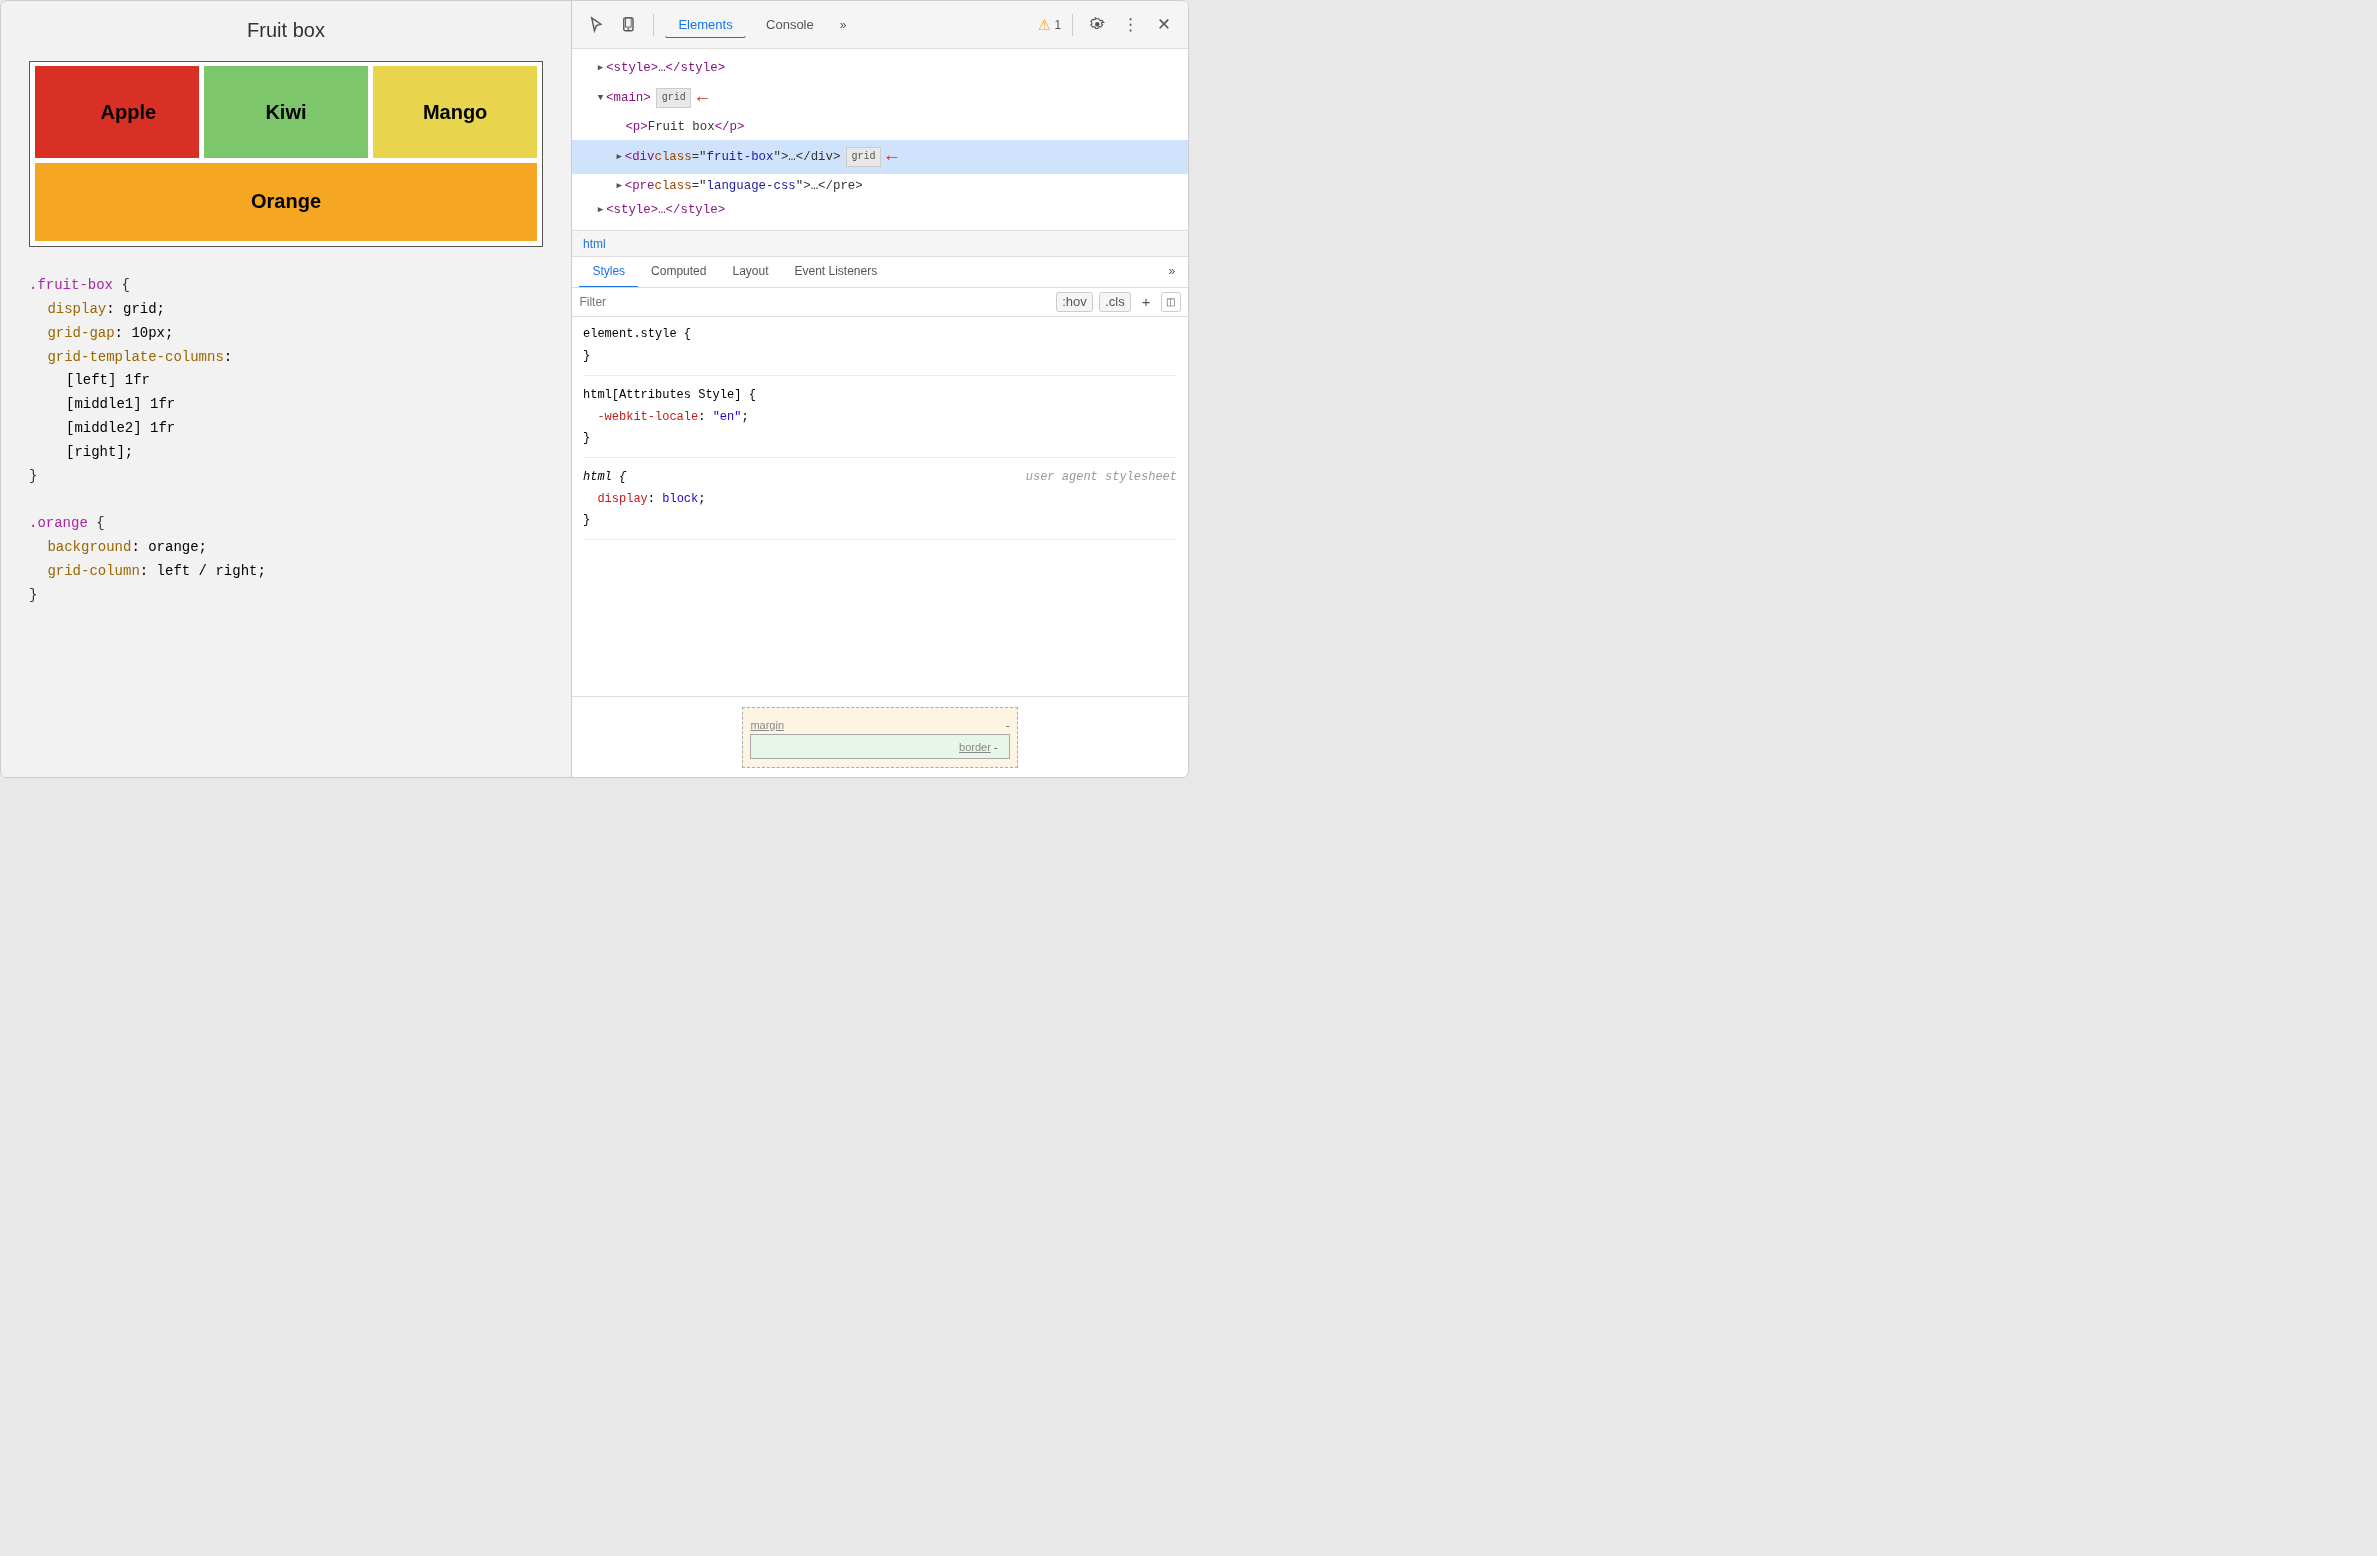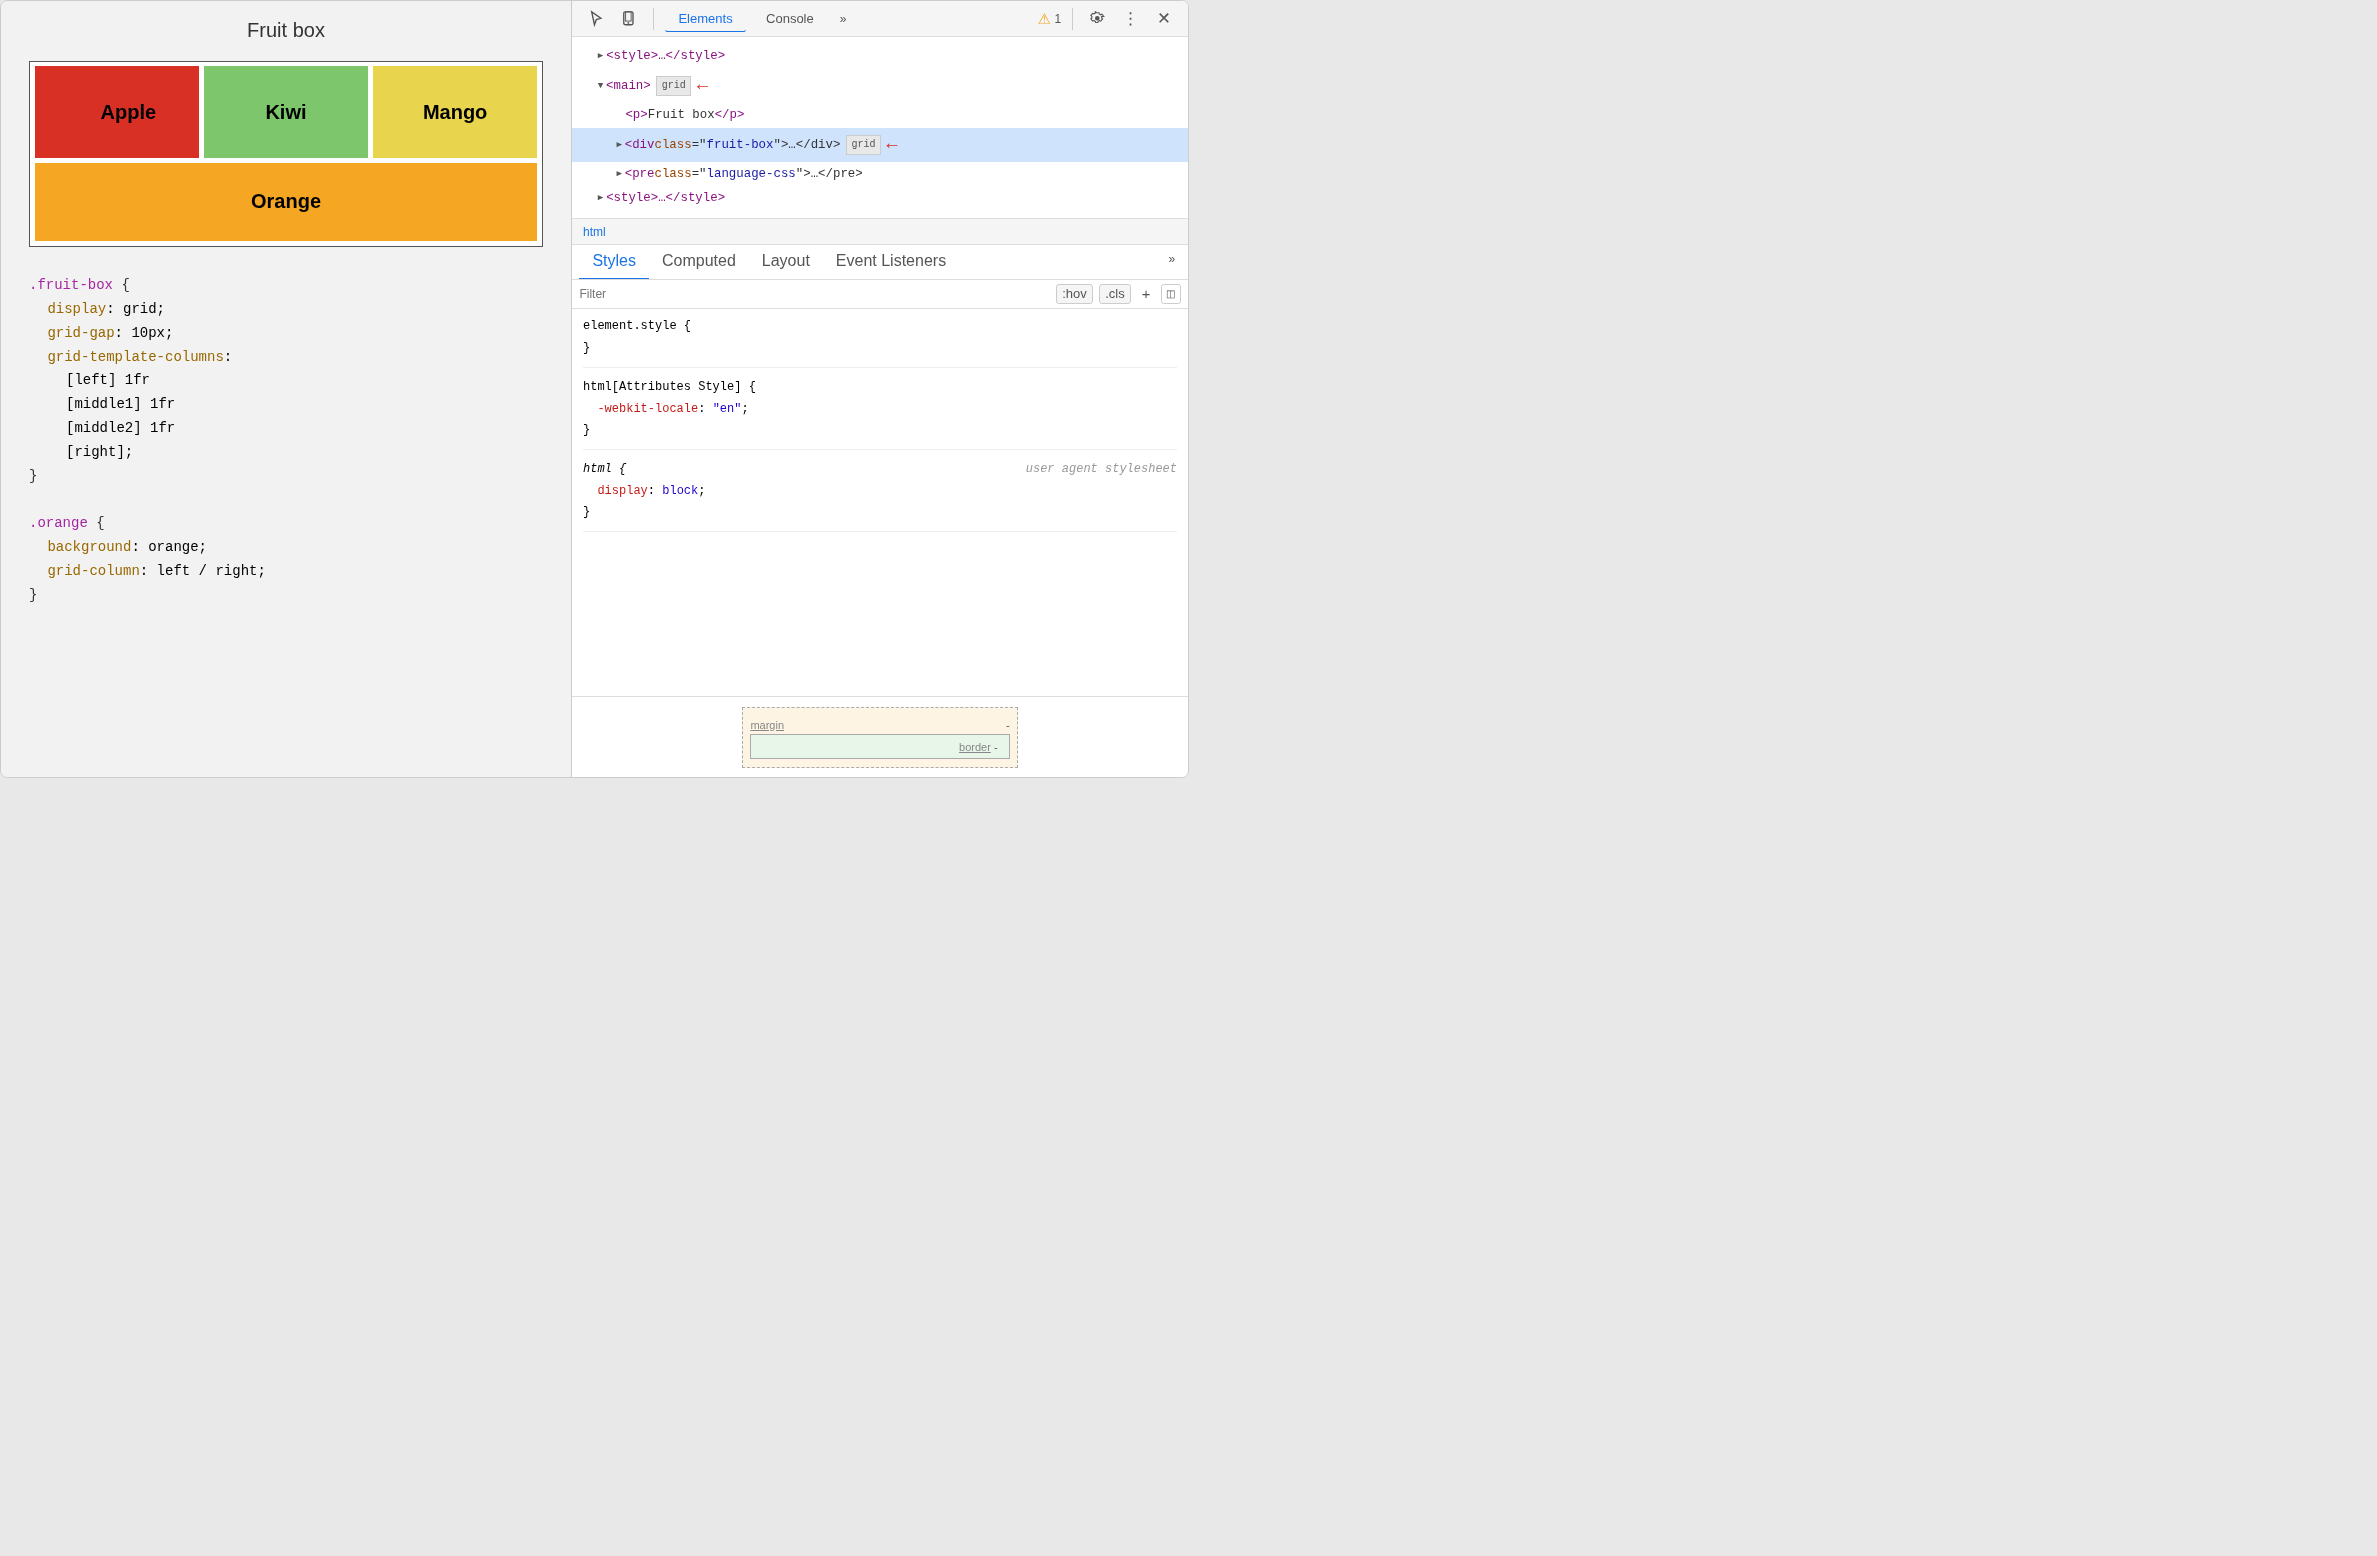--- a/index.html
+++ b/index.html
@@ -85,21 +85,21 @@
       display: flex;
       flex-direction: column;
       overflow: hidden;
     }
 
     
     .devtools-toolbar {
       display: flex;
       align-items: center;
       padding: 0 11px;
-      height: 36px;
+      height: 48px;
       border-bottom: 0.9px solid #ddd;
       gap: 7.4px;
       background: #f5f5f5;
     }
 
     .toolbar-icon {
       width: 26px;
       height: 26px;
       display: flex;
       align-items: center;
@@ -209,21 +209,21 @@
 
     .styles-tabs {
       display: flex;
       border-bottom: 0.9px solid #ddd;
       padding: 0 7.4px;
       background: #fff;
     }
 
     .styles-tab {
       padding: 7.4px 13px;
-      font-size: 16px;
+      font-size: 12px;
       cursor: pointer;
       color: #555;
     }
     .styles-tab.active {
       color: #1a73e8;
       border-bottom: 1.8px solid #1a73e8;
     }
     .styles-tab-more {
       margin-left: auto;
       padding: 7.4px 5.5px;

